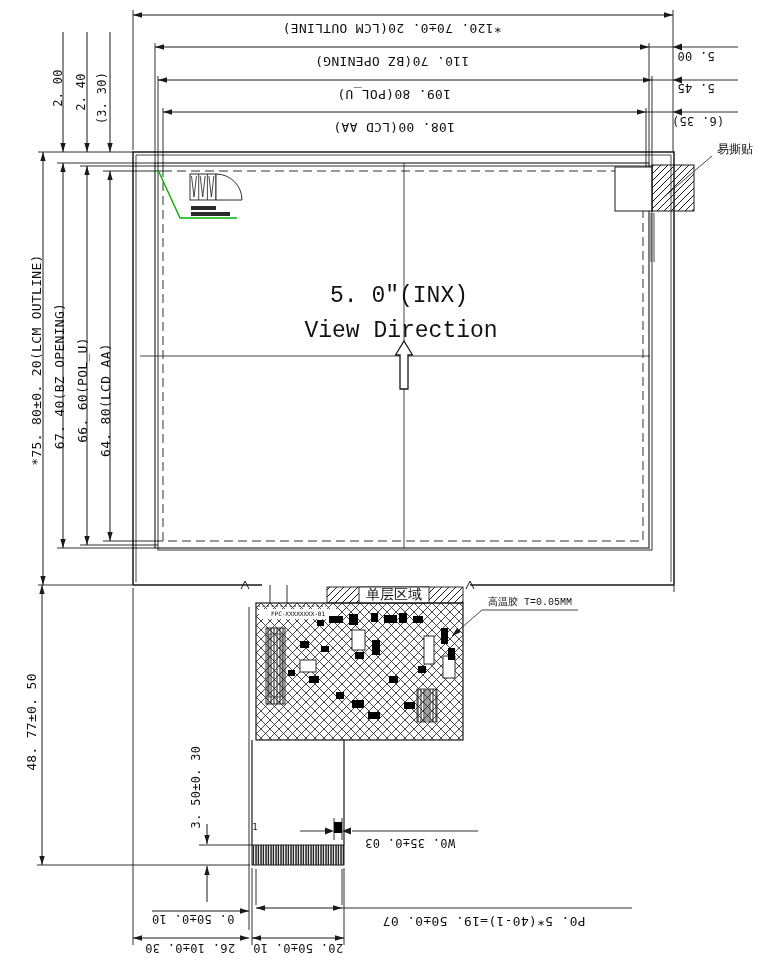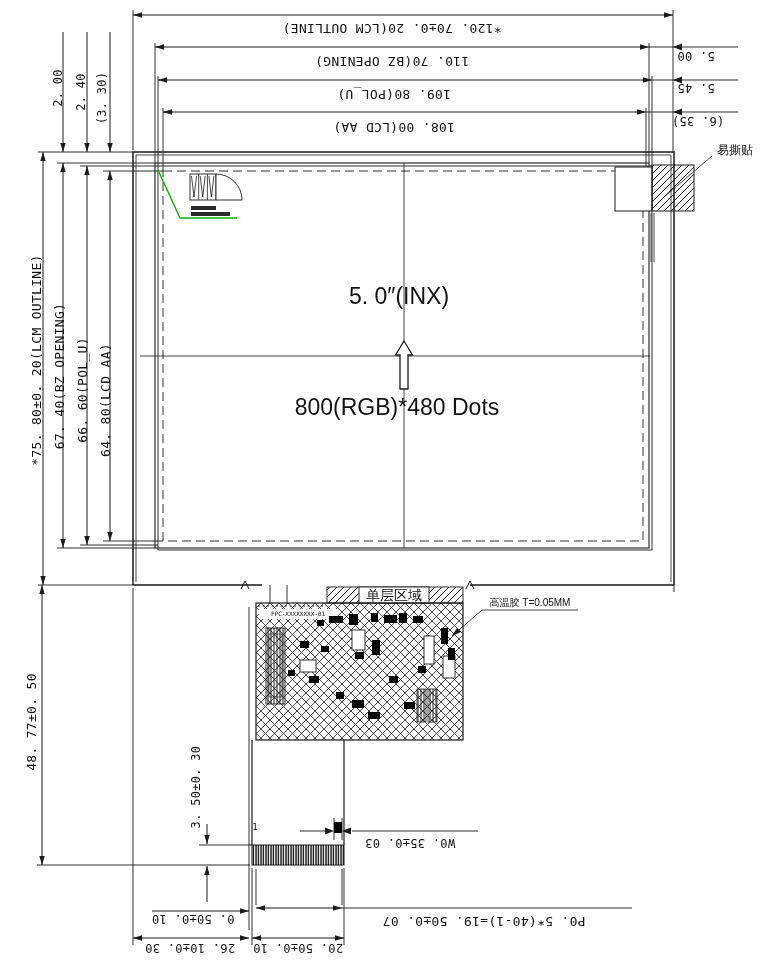--- a/index.html
+++ b/index.html
@@ -3,22 +3,22 @@
 <meta charset="utf-8">
 <style>
   html,body{margin:0;padding:0;background:#ffffff;}
   #stage{position:relative;width:765px;height:967px;background:#fff;overflow:hidden;
          font-family:"DejaVu Sans Mono", monospace; color:#1a1a1a;}
   #linework{position:absolute;left:0;top:0;}
   .lbl{position:absolute;white-space:nowrap;line-height:1;transform:translate(-50%,-50%);
        font-family:"DejaVu Sans Mono", monospace;color:#111;letter-spacing:.3px;}
   .r180{transform:translate(-50%,-50%) rotate(180deg);}
   .rv{transform:translate(-50%,-50%) rotate(-90deg);}
-  .serif{font-family:Liberation Sans, sans-serif;letter-spacing:0;}
-  .cjk{font-family:Liberation Sans, sans-serif;letter-spacing:0;}
+  .serif{font-family:Liberation Mono, monospace;letter-spacing:0;}
+  .cjk{font-family:Liberation Mono, monospace;letter-spacing:0;}
   .tiny{font-size:6px;letter-spacing:0;color:#000;}
 </style>
 </head>
 <body>
 
 <div id="stage">
 
 <svg id="linework" width="765" height="967" viewBox="0 0 765 967">
   <defs>
     <marker id="arr" viewBox="0 0 10 6" refX="10" refY="3" markerWidth="9" markerHeight="5.4" orient="auto-start-reverse">
@@ -220,21 +220,21 @@
 <div class="lbl rv" style="left:196px;top:787px;font-size:12px;">3. 50±0. 30</div>
 
 <div class="lbl r180" style="left:193px;top:919px;font-size:12px;">0. 50±0. 10</div>
 <div class="lbl r180" style="left:484px;top:921px;font-size:13px;">P0. 5*(40-1)=19. 50±0. 07</div>
 <div class="lbl r180" style="left:298px;top:948px;font-size:12px;">20. 50±0. 10</div>
 <div class="lbl r180" style="left:190px;top:948px;font-size:12px;">26. 10±0. 30</div>
 <div class="lbl r180" style="left:410px;top:843px;font-size:12px;">W0. 35±0. 03</div>
 <div class="lbl" style="left:255px;top:827px;font-size:9px;">1</div>
 
 <div class="lbl serif" style="left:399px;top:296px;font-size:23px;">5. 0″(INX)</div>
-<div class="lbl serif" style="left:397px;top:407px;font-size:23px;">800(RGB)*480 Dots</div>
+<div class="lbl serif" style="left:401px;top:331px;font-size:23px;">View Direction</div>
 
 <div class="lbl cjk" style="left:735px;top:150px;font-size:12px;">易撕贴</div>
 <div class="lbl cjk" style="left:394px;top:595px;font-size:14px;">单层区域</div>
 <div class="lbl cjk" style="left:530px;top:603px;font-size:10px;">高温胶 T=0.05MM</div>
 
 <div class="lbl tiny" style="left:298px;top:614px;">FPC-XXXXXXXX-01</div>
 
 </div>
 
 </body></html>

